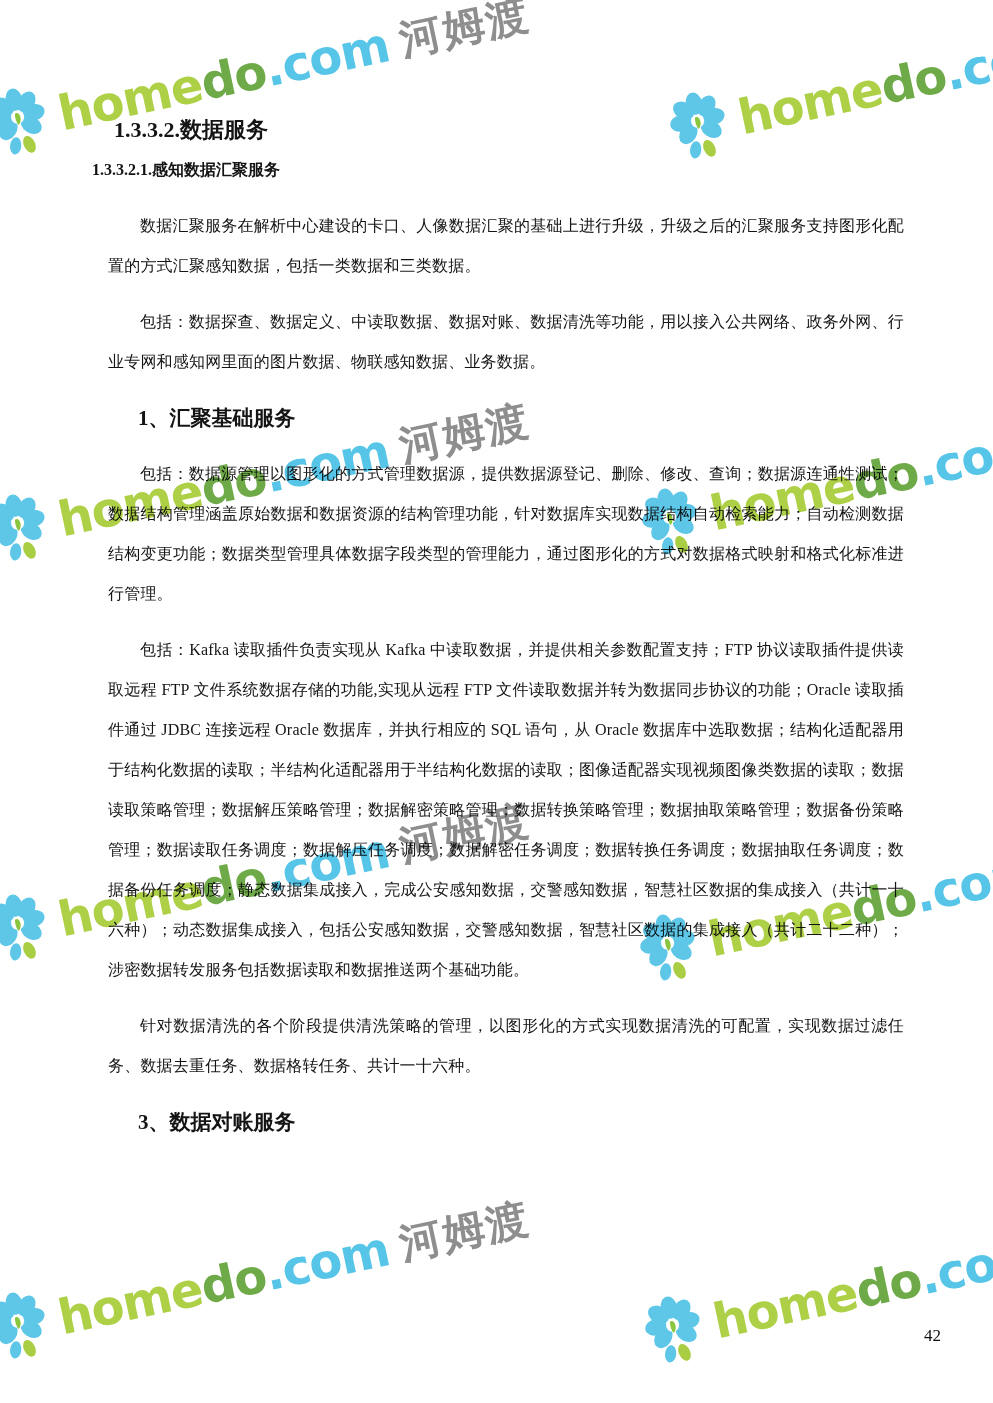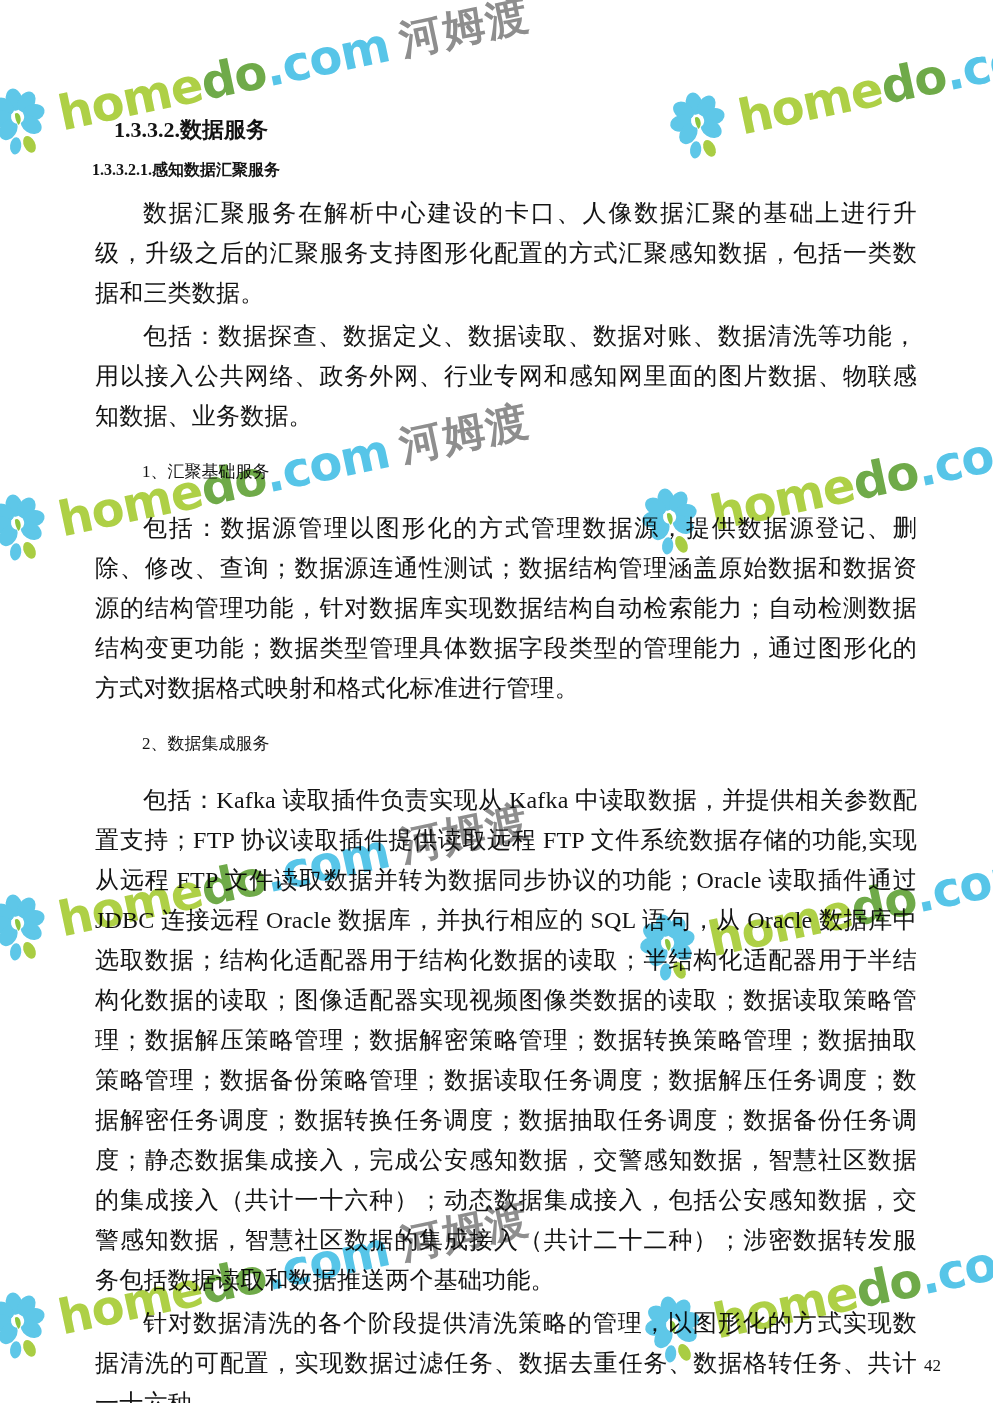--- a/index.html
+++ b/index.html
@@ -21,35 +21,35 @@
     font-size:22px; font-weight:bold;
     line-height:40px; text-indent:1em;
     margin:0;
   }
   .h3 {
     font-size:16px; font-weight:bold;
     line-height:40px; text-indent:0;
     margin:0;
   }
   .h4 {
-    font-size:17px; font-weight:normal;
+    font-size:21px; font-weight:bold;
     line-height:40px; text-indent:2em;
-    margin:16px;
+    margin:4px;
   }
   .body-p {
-    font-size:24px;
+    font-size:16px;
     line-height:40px;
     text-indent:2em;
     text-align:justify;
-    margin:3px;
+    margin:16px;
     letter-spacing:0.2px;
   }
   .page-number {
     position:absolute;
-    right:52px; top:1356px;
+    right:52px; top:1326px;
     font-size:17px;
     font-family:"Liberation Serif","DejaVu Serif",serif;
     color:#111;
   }
   
   .wm-layer {
     position:absolute; inset:0;
     pointer-events:none;
     mix-blend-mode:multiply;
     z-index:5;
@@ -83,24 +83,23 @@
 </style>
 </head>
 <body>
 
 <div class="page">
 
   <div class="content">
     <p class="h2">1.3.3.2.数据服务</p>
     <p class="h3">1.3.3.2.1.感知数据汇聚服务</p>
     <p class="body-p">数据汇聚服务在解析中心建设的卡口、人像数据汇聚的基础上进行升级，升级之后的汇聚服务支持图形化配置的方式汇聚感知数据，包括一类数据和三类数据。</p>
-    <p class="body-p">包括：数据探查、数据定义、数据读取、数据对账、数据清洗等功能，用以接入公共网络、政务外网、行业专网和感知网里面的图片数据、物联感知数据、业务数据。</p>
+    <p class="body-p">包括：数据探查、数据定义、中读取数据、数据对账、数据清洗等功能，用以接入公共网络、政务外网、行业专网和感知网里面的图片数据、物联感知数据、业务数据。</p>
     <p class="h4">1、汇聚基础服务</p>
     <p class="body-p">包括：数据源管理以图形化的方式管理数据源，提供数据源登记、删除、修改、查询；数据源连通性测试；数据结构管理涵盖原始数据和数据资源的结构管理功能，针对数据库实现数据结构自动检索能力；自动检测数据结构变更功能；数据类型管理具体数据字段类型的管理能力，通过图形化的方式对数据格式映射和格式化标准进行管理。</p>
-    <p class="h4">2、数据集成服务</p>
     <p class="body-p">包括：Kafka 读取插件负责实现从 Kafka 中读取数据，并提供相关参数配置支持；FTP 协议读取插件提供读取远程 FTP 文件系统数据存储的功能,实现从远程 FTP 文件读取数据并转为数据同步协议的功能；Oracle 读取插件通过 JDBC 连接远程 Oracle 数据库，并执行相应的 SQL 语句，从 Oracle 数据库中选取数据；结构化适配器用于结构化数据的读取；半结构化适配器用于半结构化数据的读取；图像适配器实现视频图像类数据的读取；数据读取策略管理；数据解压策略管理；数据解密策略管理；数据转换策略管理；数据抽取策略管理；数据备份策略管理；数据读取任务调度；数据解压任务调度；数据解密任务调度；数据转换任务调度；数据抽取任务调度；数据备份任务调度；静态数据集成接入，完成公安感知数据，交警感知数据，智慧社区数据的集成接入（共计一十六种）；动态数据集成接入，包括公安感知数据，交警感知数据，智慧社区数据的集成接入（共计二十二种）；涉密数据转发服务包括数据读取和数据推送两个基础功能。</p>
     <p class="body-p">针对数据清洗的各个阶段提供清洗策略的管理，以图形化的方式实现数据清洗的可配置，实现数据过滤任务、数据去重任务、数据格转任务、共计一十六种。</p>
     <p class="h4">3、数据对账服务</p>
   </div>
 
   <div class="page-number">42</div>
 
   <div class="wm-layer">
       <div class="wm" style="left: -12px; top: 92px;">
     <svg class="wm-flower" width="66" height="74" viewBox="0 0 100 112" xmlns="http://www.w3.org/2000/svg">

